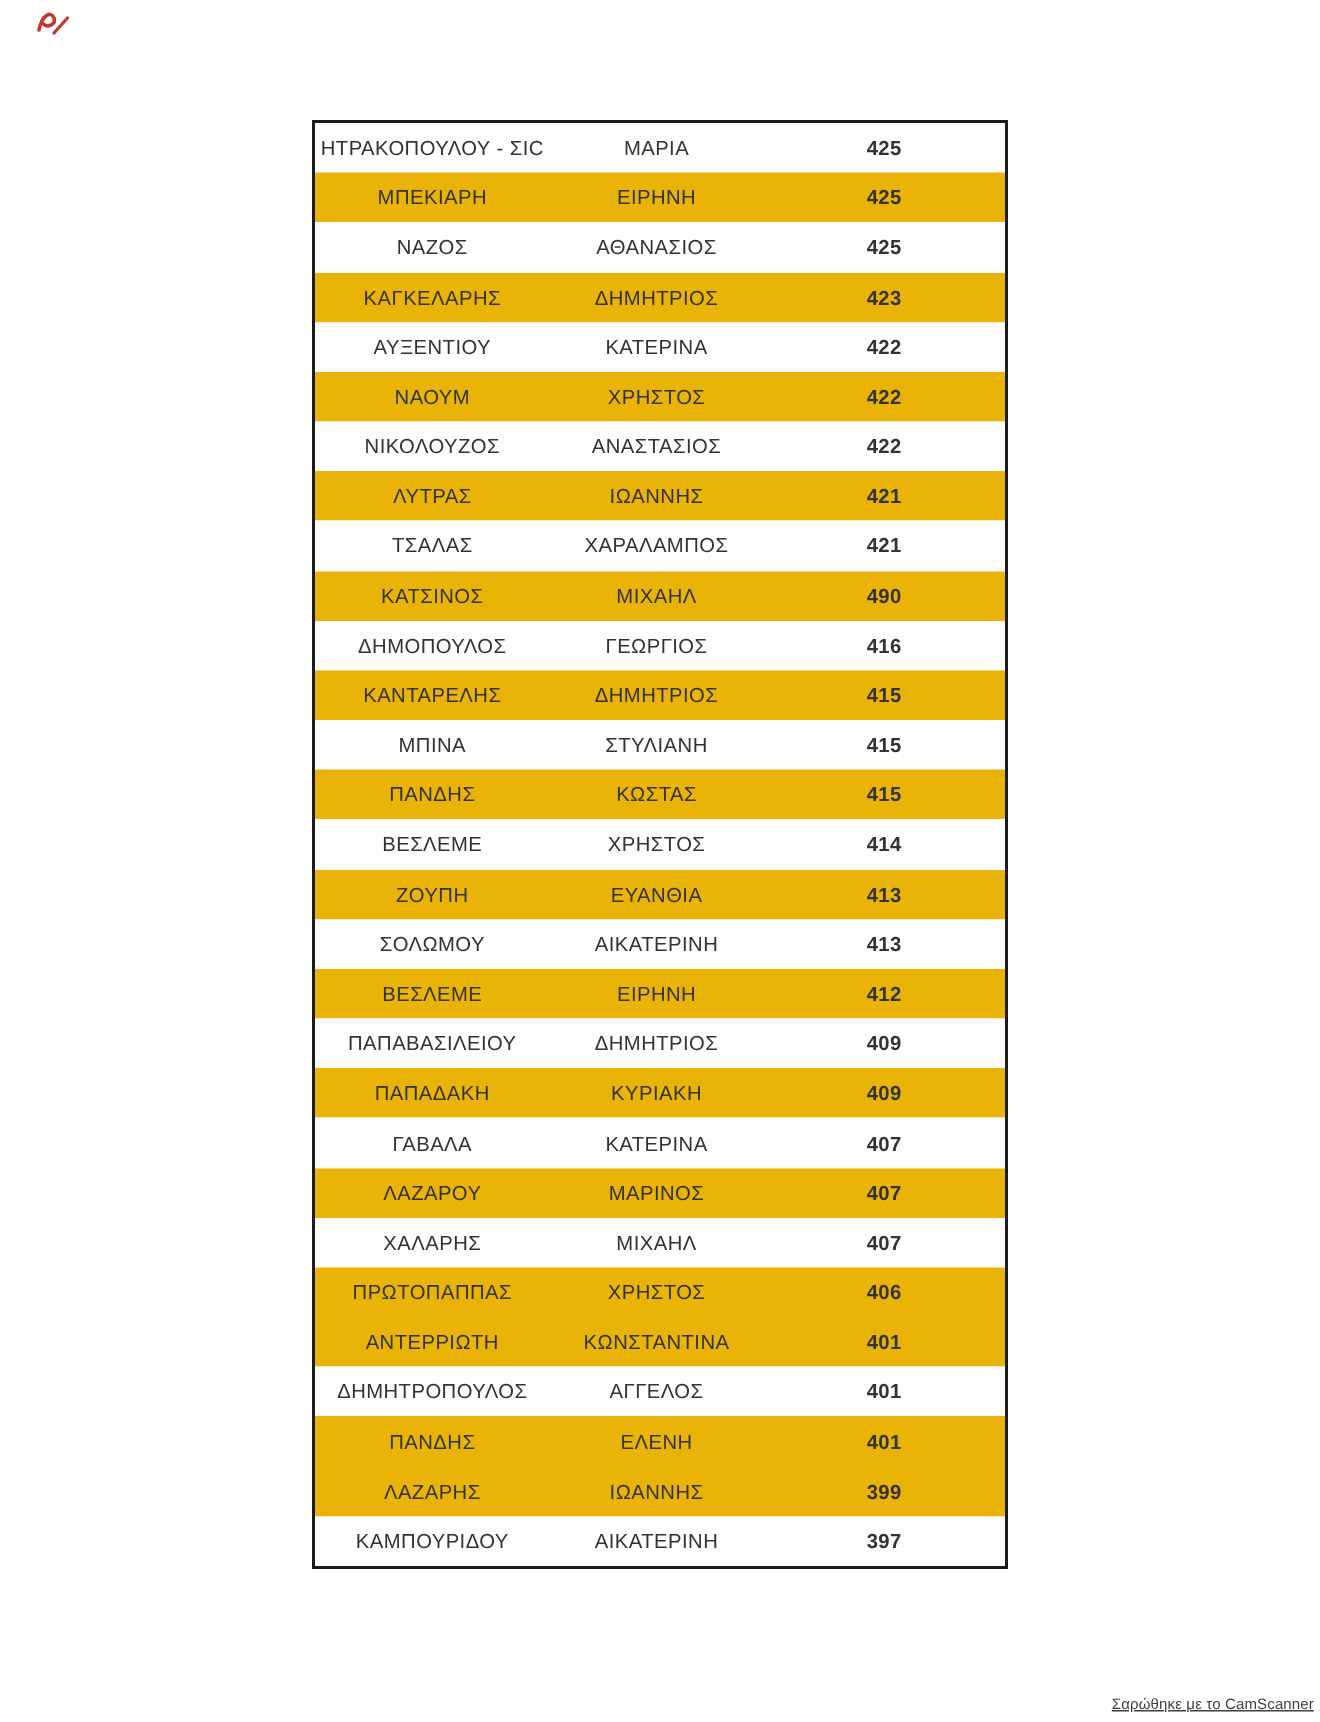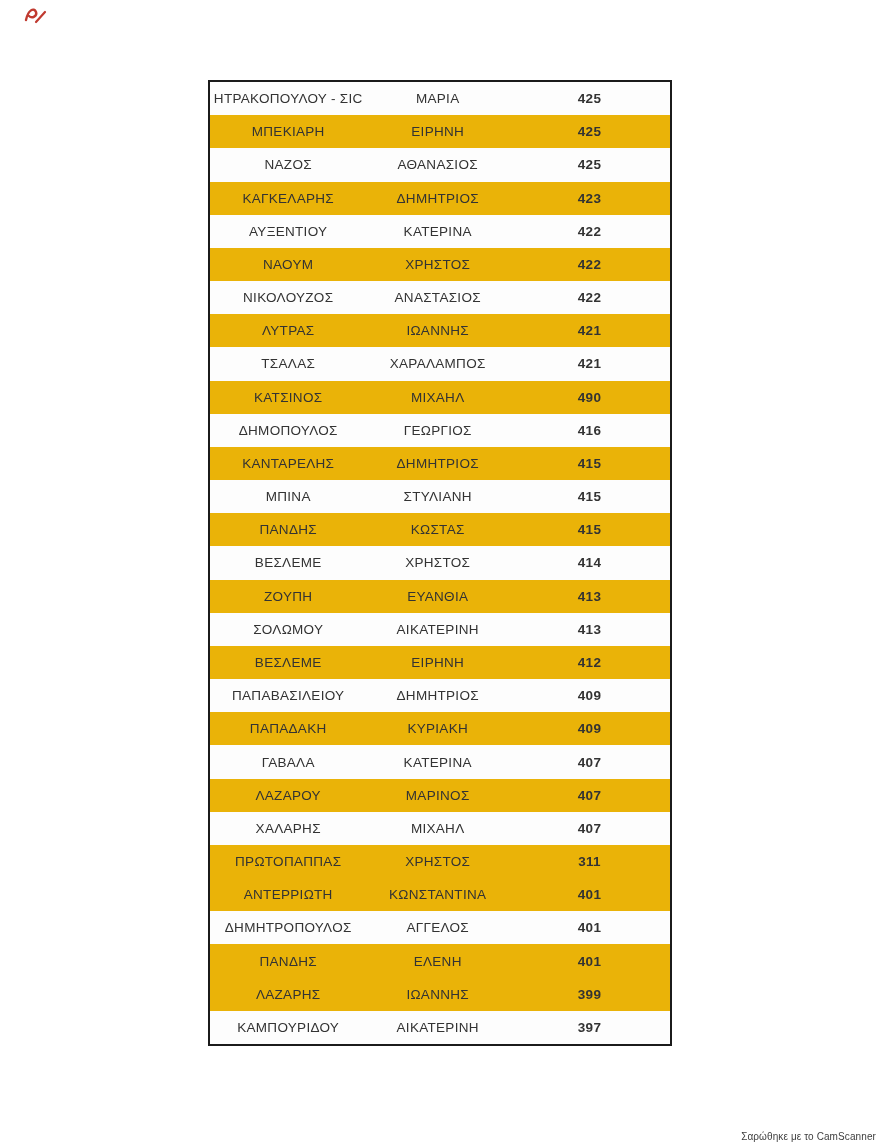--- a/index.html
+++ b/index.html
@@ -46,20 +46,21 @@
   .cell.surname { width: 34%; }
   .cell.firstname { width: 31%; text-align: center; }
   .cell.votes { width: 35%; font-weight: bold; }
 
   .watermark {
     position: absolute;
     right: 4px; top: 1131px;
     font-size: 10px;
     color: #3e3e3e;
     letter-spacing: 0.1px;
+    text-decoration: underline;
   }
 </style>
 </head>
 <body>
 
 <div class="page">
 
   <svg class="pen-mark" viewBox="0 0 28 24" fill="none">
     <path d="M4 16 C 6 6, 12 3, 14 8 C 15.5 12, 10 15, 7 12" stroke="#c03a30" stroke-width="2.4" stroke-linecap="round" fill="none"></path>
     <path d="M14 18 L 23 8" stroke="#c03a30" stroke-width="2.2" stroke-linecap="round" fill="none"></path>
@@ -177,21 +178,21 @@
       <span class="cell votes">407</span>
     </div>
       <div class="t-row">
       <span class="cell surname">ΧΑΛΑΡΗΣ</span>
       <span class="cell firstname">ΜΙΧΑΗΛ</span>
       <span class="cell votes">407</span>
     </div>
       <div class="t-row striped">
       <span class="cell surname">ΠΡΩΤΟΠΑΠΠΑΣ</span>
       <span class="cell firstname">ΧΡΗΣΤΟΣ</span>
-      <span class="cell votes">311</span>
+      <span class="cell votes">406</span>
     </div>
       <div class="t-row striped">
       <span class="cell surname">ΑΝΤΕΡΡΙΩΤΗ</span>
       <span class="cell firstname">ΚΩΝΣΤΑΝΤΙΝΑ</span>
       <span class="cell votes">401</span>
     </div>
       <div class="t-row">
       <span class="cell surname">ΔΗΜΗΤΡΟΠΟΥΛΟΣ</span>
       <span class="cell firstname">ΑΓΓΕΛΟΣ</span>
       <span class="cell votes">401</span>

